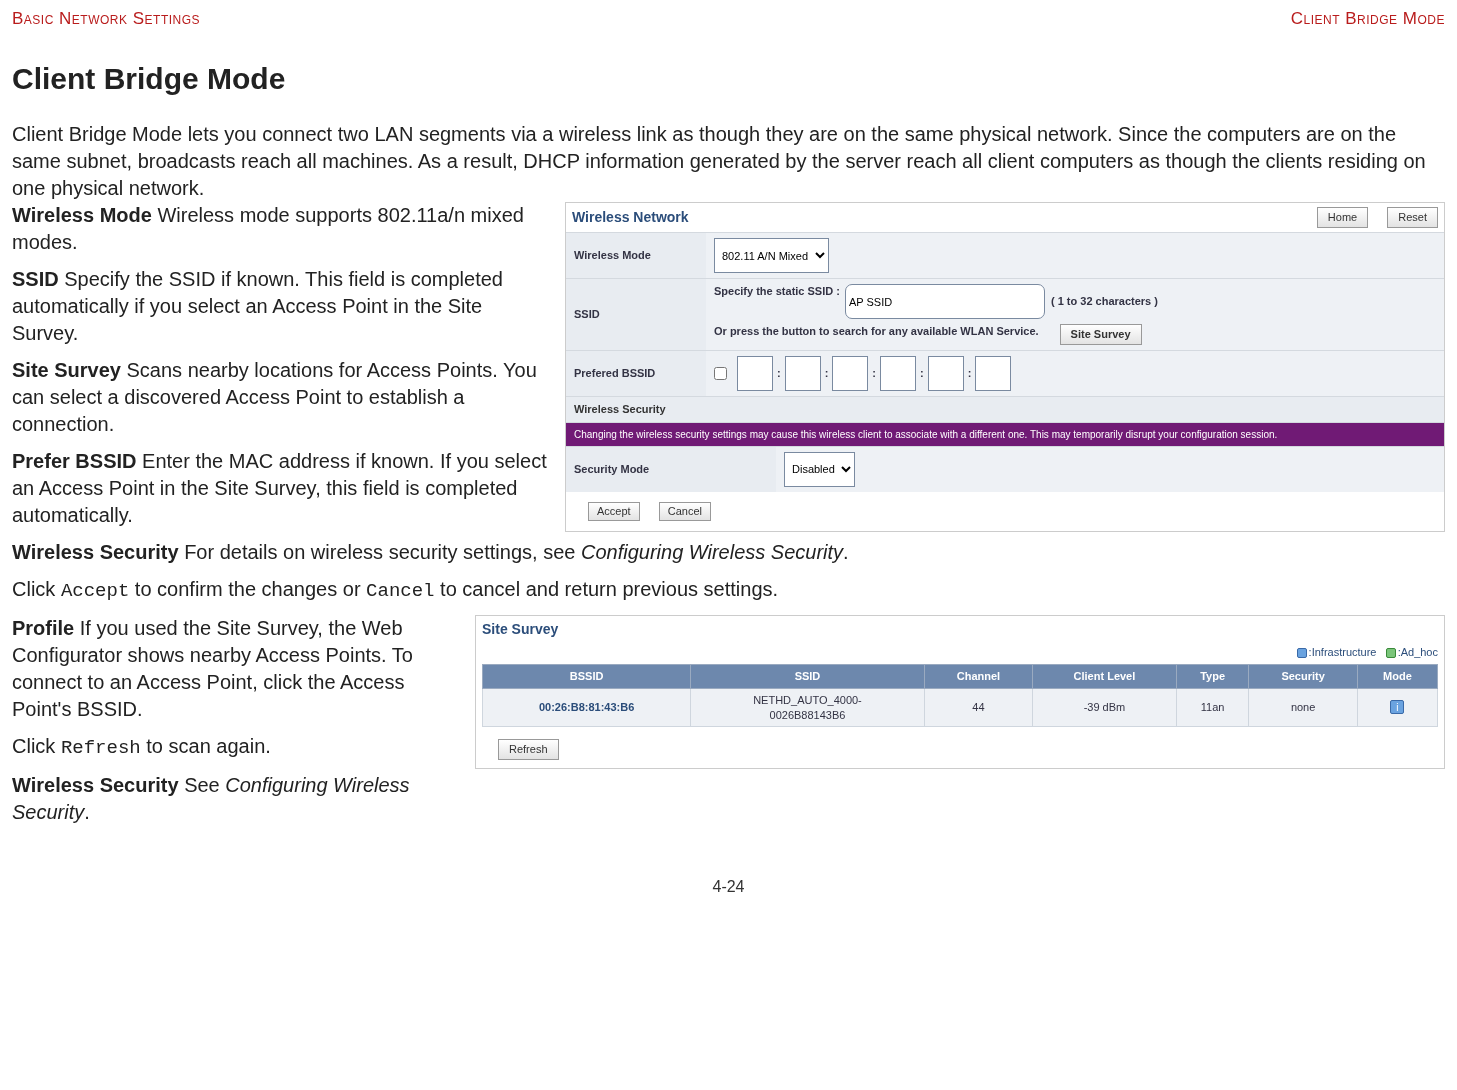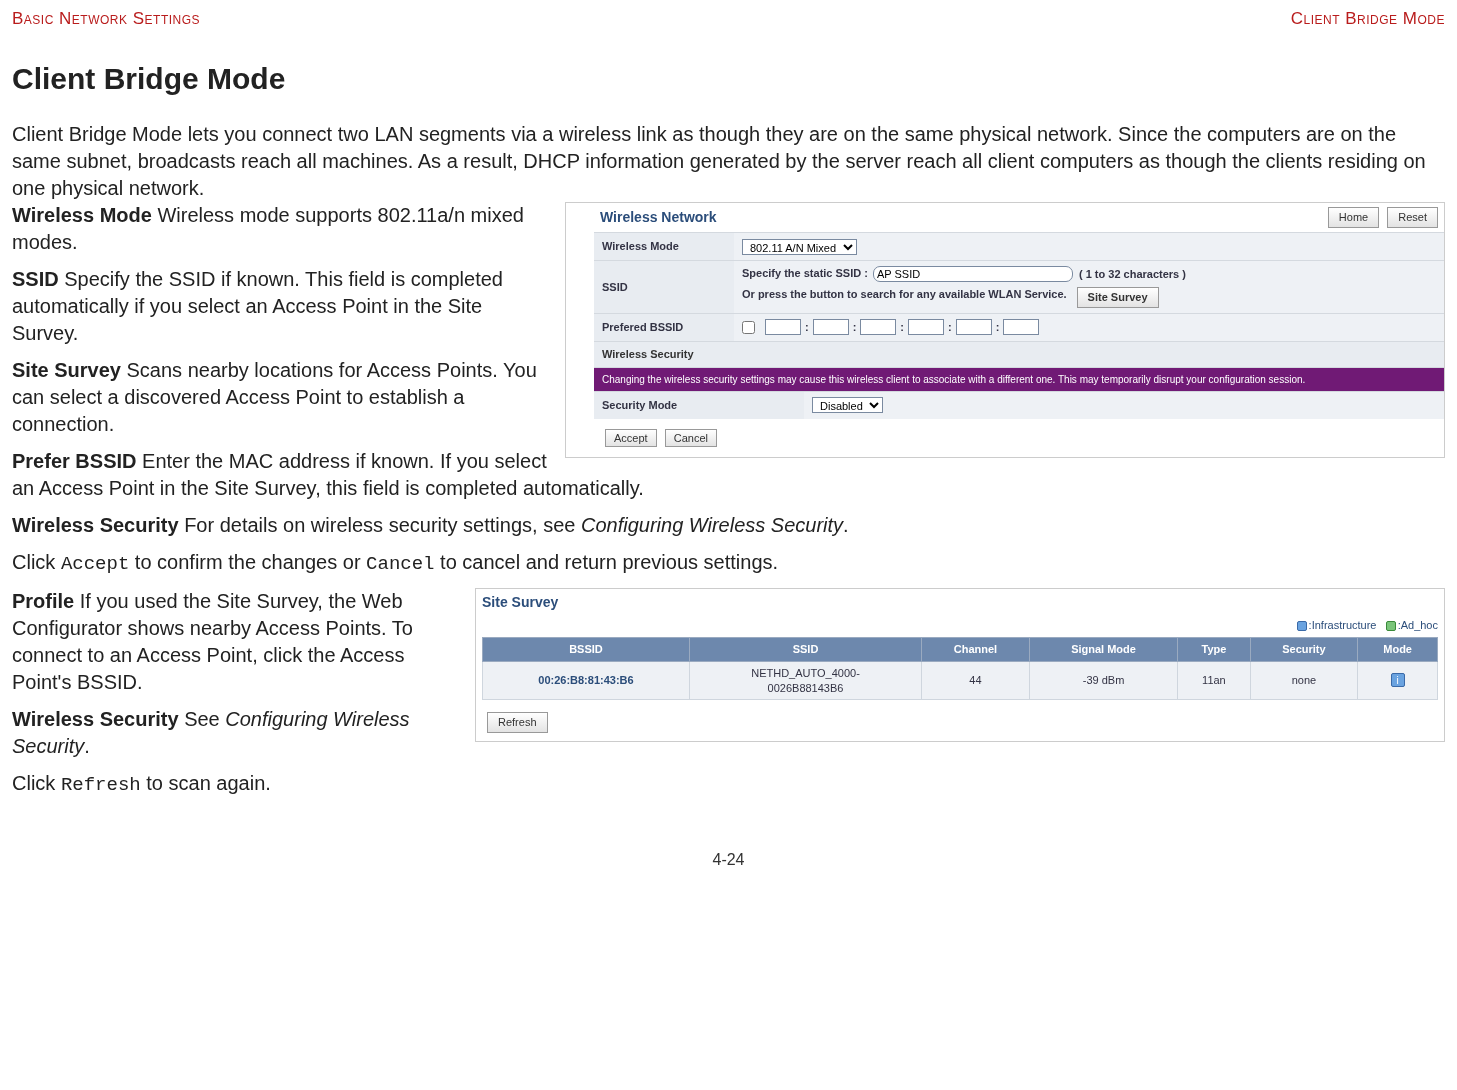--- a/index.html
+++ b/index.html
@@ -50,40 +50,40 @@
 
   
   .panel {
     border: 1px solid #ccc;
     background: #fff;
     font-family: Tahoma, Arial, sans-serif;
     font-size: 11px;
     color: #333;
   }
   
-  .wn-panel { width: 880px; padding-left: 28px; }
+  .wn-panel { width: 880px; }
   .wn-titlebar {
     display: flex;
     justify-content: space-between;
     align-items: center;
     padding: 4px 6px;
   }
   .wn-title {
     font-weight: 700;
     color: #2b4d7a;
     font-size: 14px;
   }
   .btn {
     display: inline-block;
     border: 1px solid #999;
     background: linear-gradient(#fff,#e3e3e3);
     padding: 2px 10px;
     font-size: 11px;
     color: #333;
-    margin-left: 5px;
+    margin-left: 16px;
   }
   .row {
     display: flex;
     align-items: stretch;
     border-top: 1px solid #d4d9df;
   }
   .row-label {
     width: 140px;
     background: #e8ecf1;
     color: #334;
@@ -104,21 +104,21 @@
     color: #334;
     font-weight: 700;
   }
   .row-body.tall { flex-direction: row; align-items: flex-start; gap: 5px; }
   .subline { display: flex; align-items: center; gap: 6px; font-weight: 700; }
   select.small, input.small {
     border: 1px solid #7a8aa0;
     background: #fff;
     font-size: 11px;
     padding: 1px 3px;
-    height: 16px;
+    height: 35px;
   }
   input.ssid { width: 200px; border-radius: 7px; }
   input.oct { width: 36px; text-align: center; }
   .sec-header {
     background: #e8ecf1;
     font-weight: 700;
     padding: 5px 8px;
     border-top: 1px solid #d4d9df;
   }
   .sec-banner {
@@ -301,21 +301,21 @@
       <span class="dot blue"></span><span>:Infrastructure</span>
       &nbsp;
       <span class="dot green"></span><span>:Ad_hoc</span>
     </div>
     <table class="ss">
       <thead>
         <tr>
           <th>BSSID</th>
           <th>SSID</th>
           <th>Channel</th>
-          <th>Signal Mode</th>
+          <th>Client Level</th>
           <th>Type</th>
           <th>Security</th>
           <th>Mode</th>
         </tr>
       </thead>
       <tbody>
         <tr>
           <td class="bssid">00:26:B8:81:43:B6</td>
           <td>
             <div>NETHD_AUTO_4000-</div>
@@ -331,20 +331,20 @@
     </table>
     <div class="ss-actions">
       <span class="btn">Refresh</span>
     </div>
   </div>
 
   <p class="para">
     <span class="label">Profile</span><span>  If you used the Site Survey, the Web Configurator shows nearby Access Points. To connect to an Access Point, click the Access Point's BSSID.</span>
   </p>
   <p class="para">
+    <span>Click </span><span class="mono">Refresh</span><span> to scan again.</span>
+  </p>
+  <p class="para">
     <span class="label">Wireless Security</span><span>  See </span><span class="italic">Configuring Wireless Security</span><span>.</span>
   </p>
-  <p class="para">
-    <span>Click </span><span class="mono">Refresh</span><span> to scan again.</span>
-  </p>
 </div>
 
 <div class="page-num">4-24</div>
 
 </body></html>

